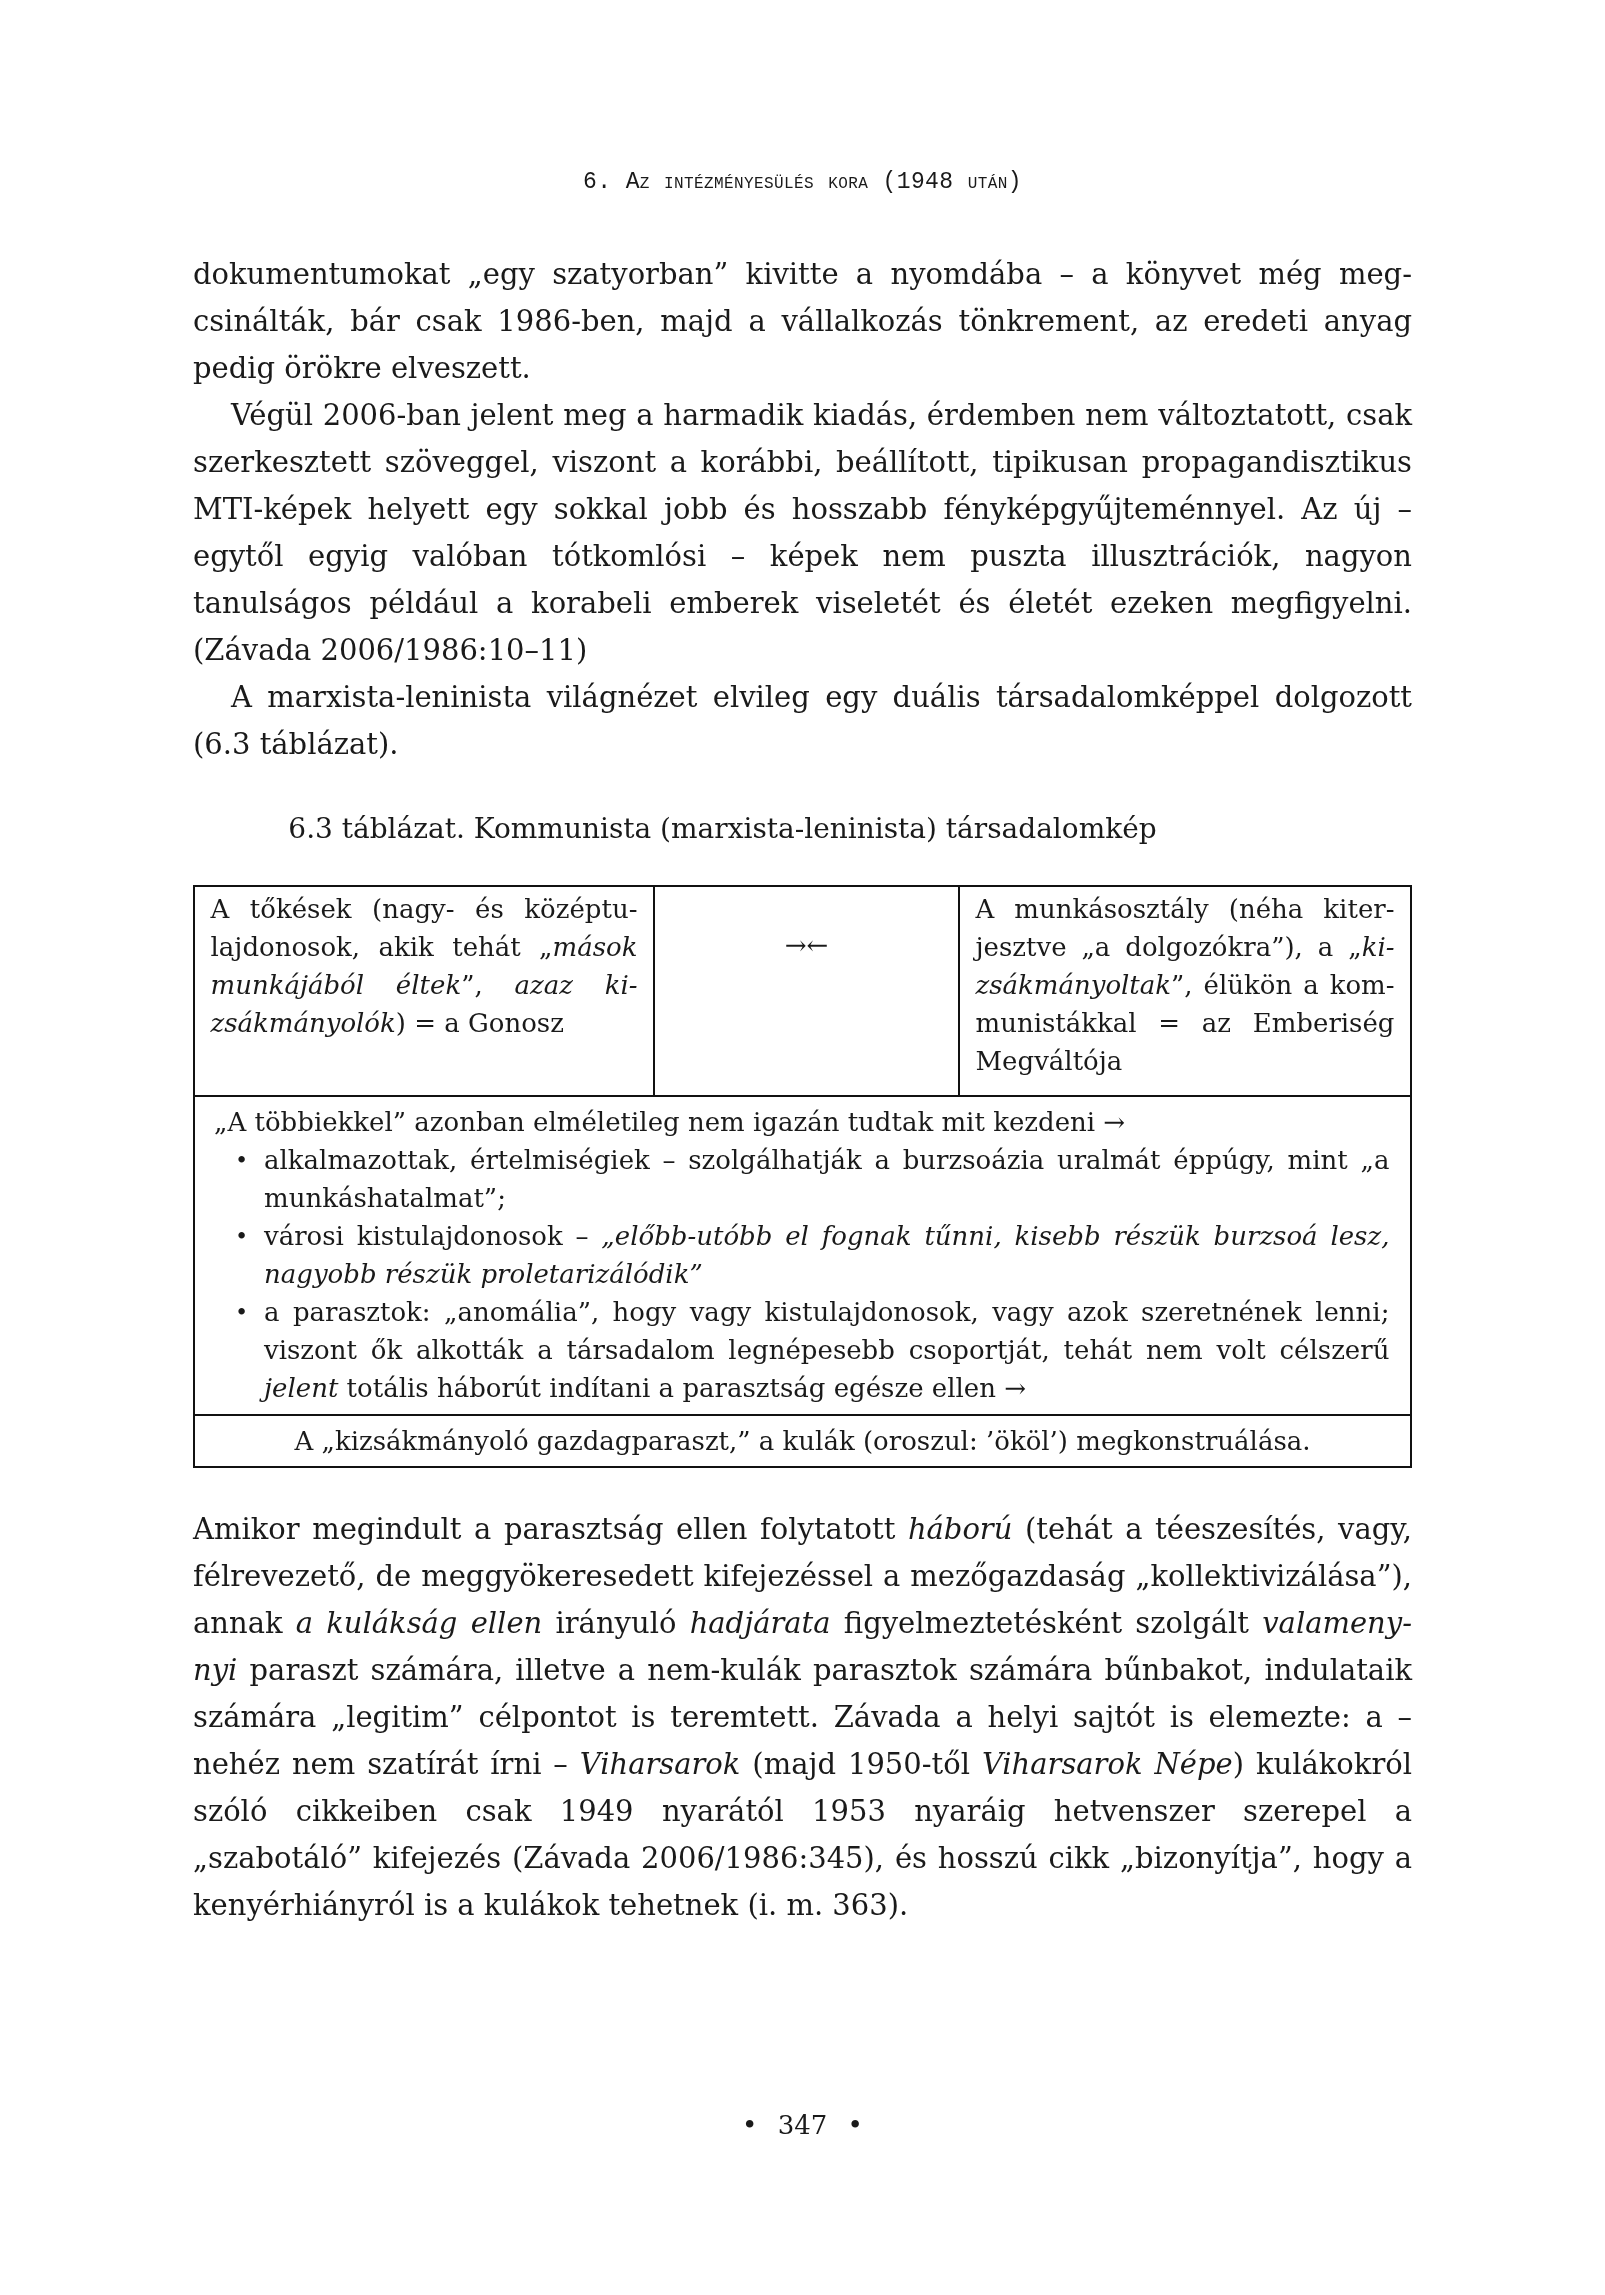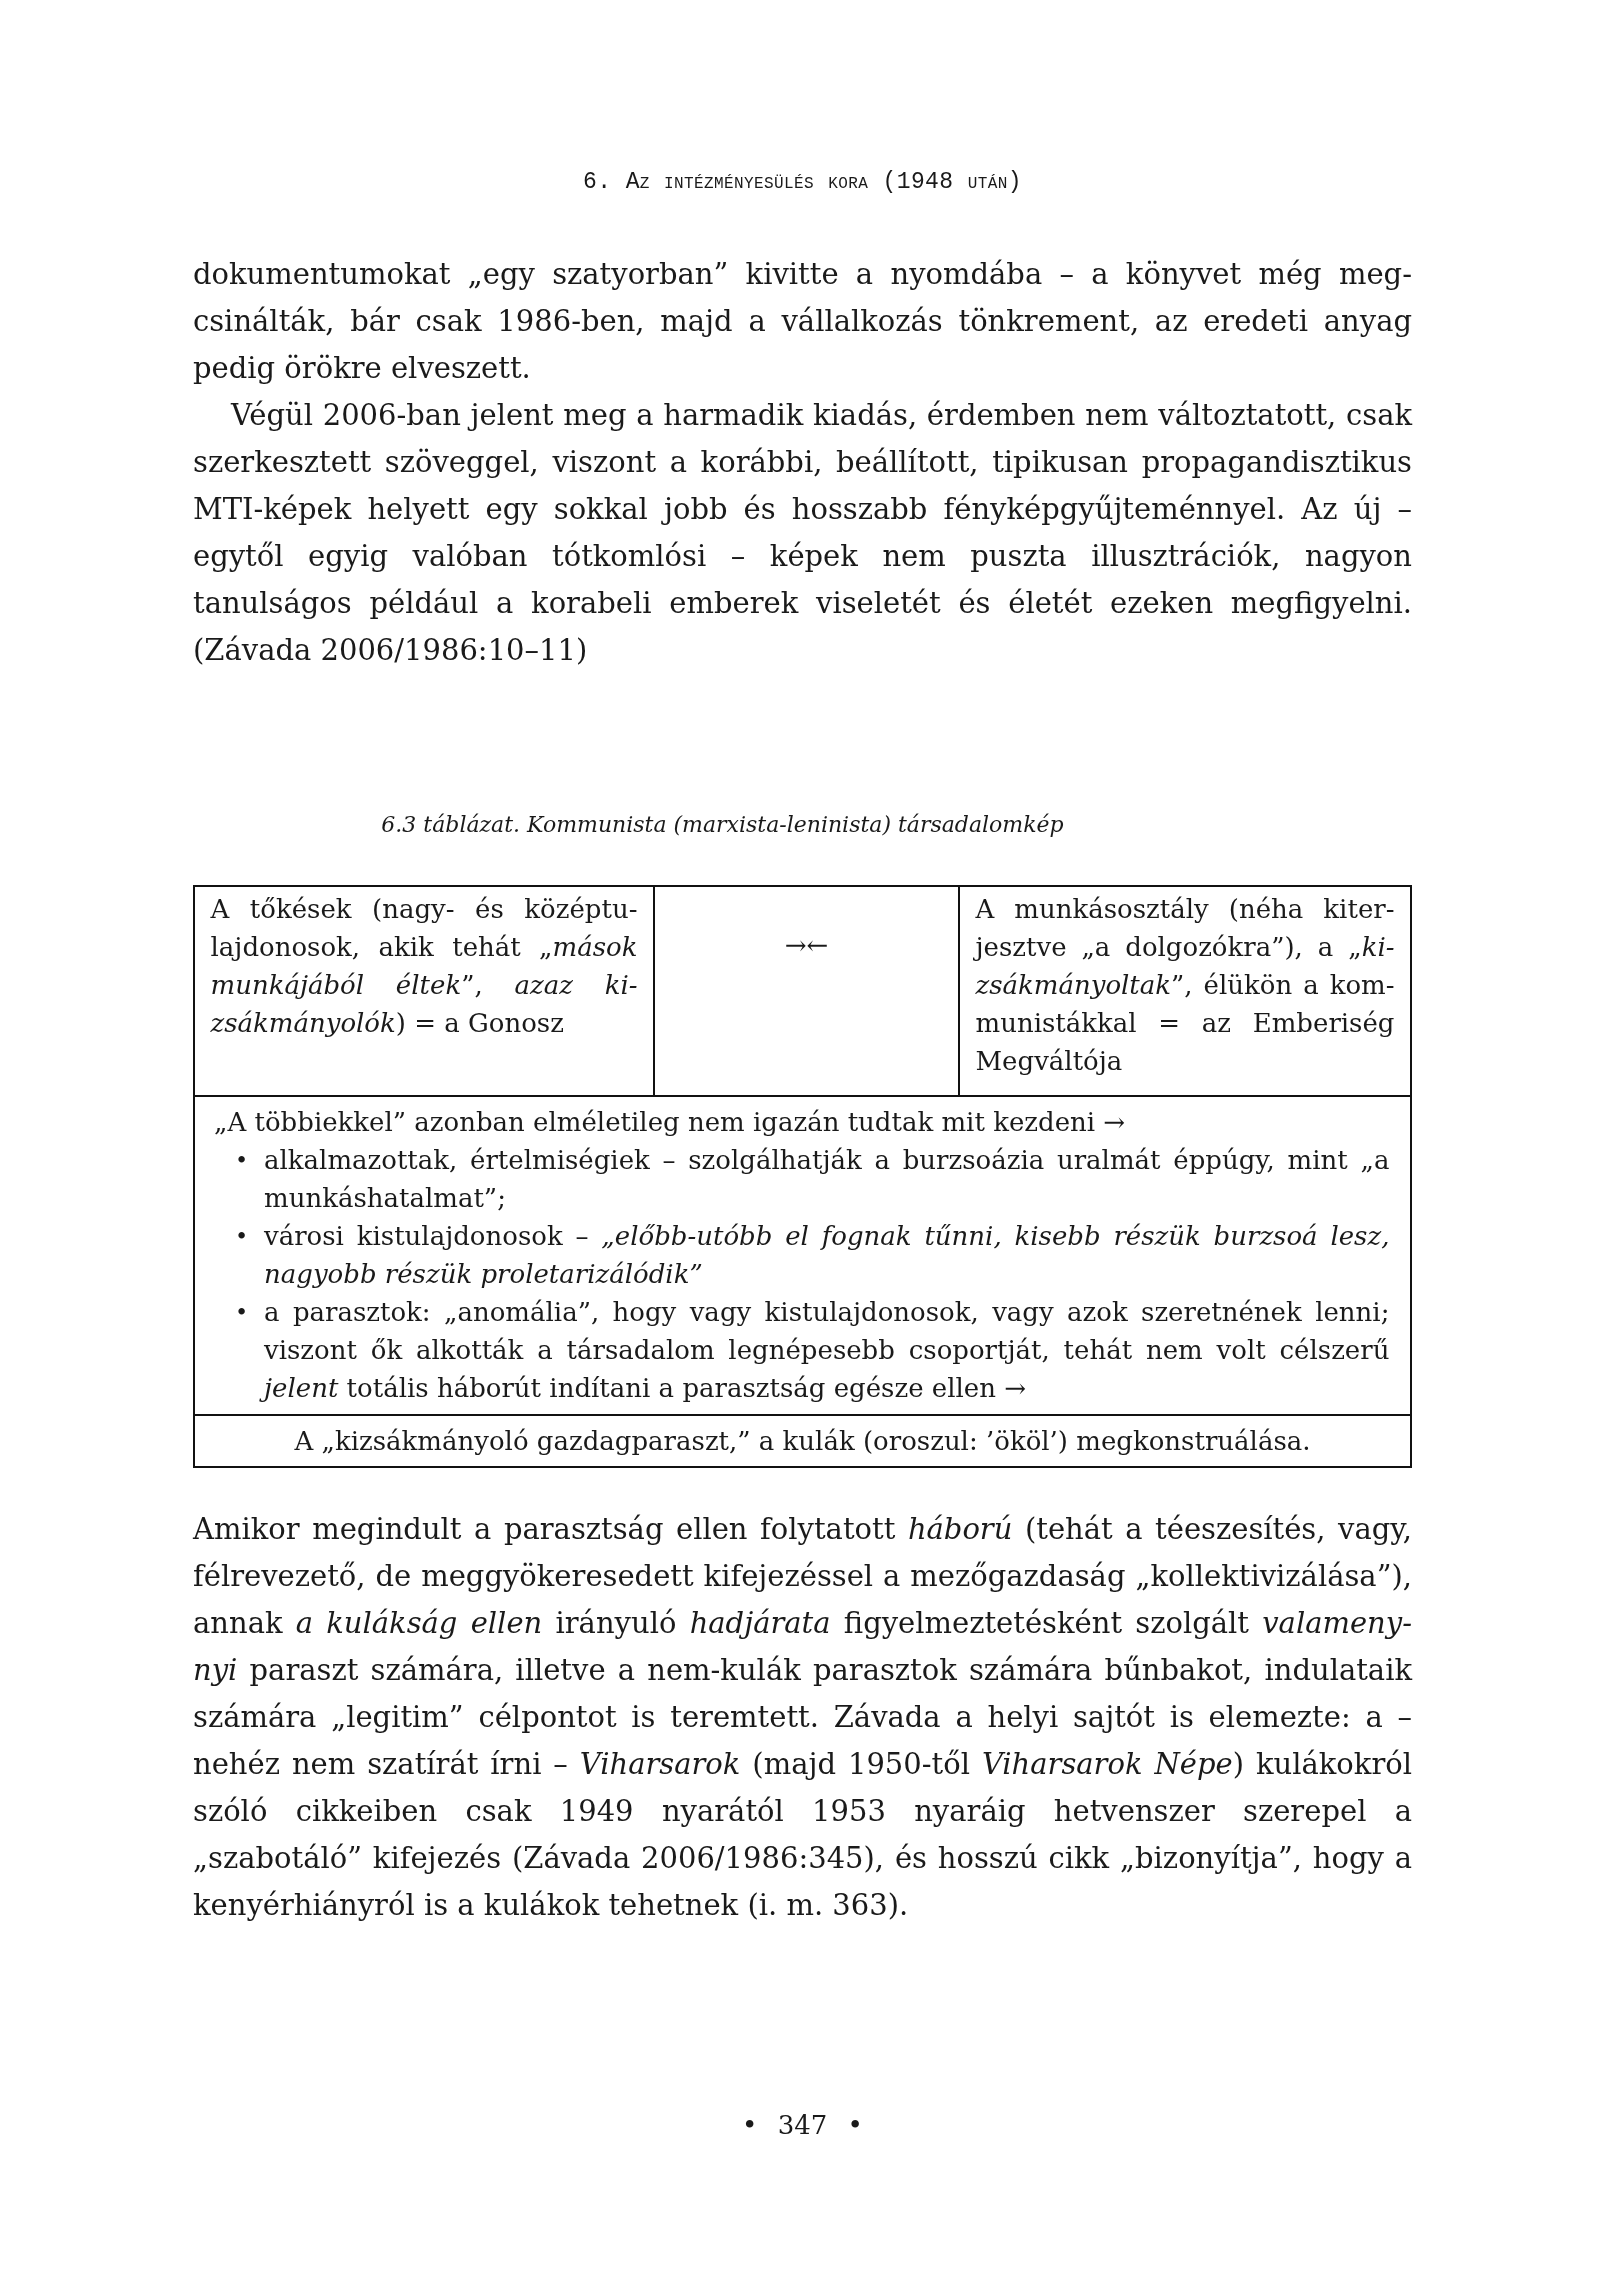--- a/index.html
+++ b/index.html
@@ -17,21 +17,21 @@
   .body-text {
     position: absolute; left: 193px; width: 1219px;
     font-size: 29px; line-height: 47px; text-align: justify;
   }
   .body-text p { margin: 0; }
   .body-text p.indent { text-indent: 38px; }
   #block-top { top: 251px; }
   #block-bottom { top: 1506px; }
   .caption {
     position: absolute; top: 812px; left: 0; width: 1445px;
-    text-align: center; font-style: italic; font-size: 22px;
+    text-align: center; font-size: 28px;
   }
   table.soc {
     position: absolute; top: 885px; left: 193px; width: 1219px;
     border-collapse: collapse; font-size: 26px; line-height: 38px;
   }
   table.soc td {
     border: 2.6px solid #111; vertical-align: top;
     padding: 3.4px 15.5px 5.2px 15.5px;
   }
   td.c-left { width: 427px; height: 199px; text-align: justify; }
@@ -51,20 +51,21 @@
   }
 </style>
 </head>
 <body>
 
 <div class="running-head">6. Az intézményesülés kora (1948 után)</div>
 
 <div class="body-text" id="block-top">
   <p>dokumentumokat „egy szatyorban” kivitte a nyomdába – a könyvet még meg­csinálták, bár csak 1986-ben, majd a vállalkozás tönkrement, az eredeti anyag pedig örökre elveszett.</p>
   <p class="indent">Végül 2006-ban jelent meg a harmadik kiadás, érdemben nem változtatott, csak szerkesztett szöveggel, viszont a korábbi, beállított, tipikusan propagan­disztikus MTI-képek helyett egy sokkal jobb és hosszabb fényképgyűjteménnyel. Az új – egytől egyig valóban tótkomlósi – képek nem puszta illusztrációk, nagyon tanulságos például a korabeli emberek viseletét és életét ezeken megfigyelni. (Závada 2006/1986:10–11)</p>
+  <p class="indent">A marxista-leninista világnézet elvileg egy duális társadalomképpel dolgozott (6.3 táblázat).</p>
 </div>
 
 <div class="caption">6.3 táblázat. Kommunista (marxista-leninista) társadalomkép</div>
 
 <table class="soc">
   <tbody>
       <tr>
     <td class="c-left">
       <span>A tőkések (nagy- és középtu­lajdonosok, akik tehát „</span><i>mások munkájából éltek</i><span>”, </span><i>azaz ki­zsákmányolók</i><span>) = a Gonosz</span>
     </td>

